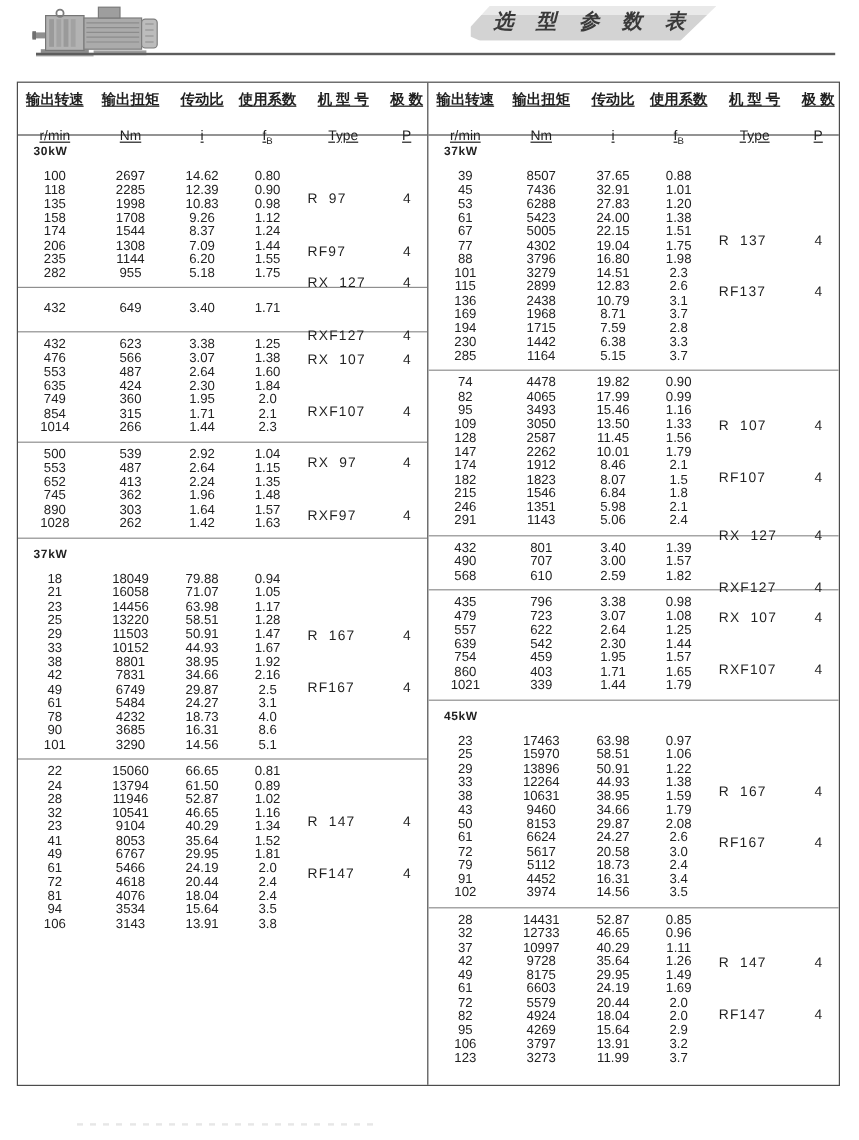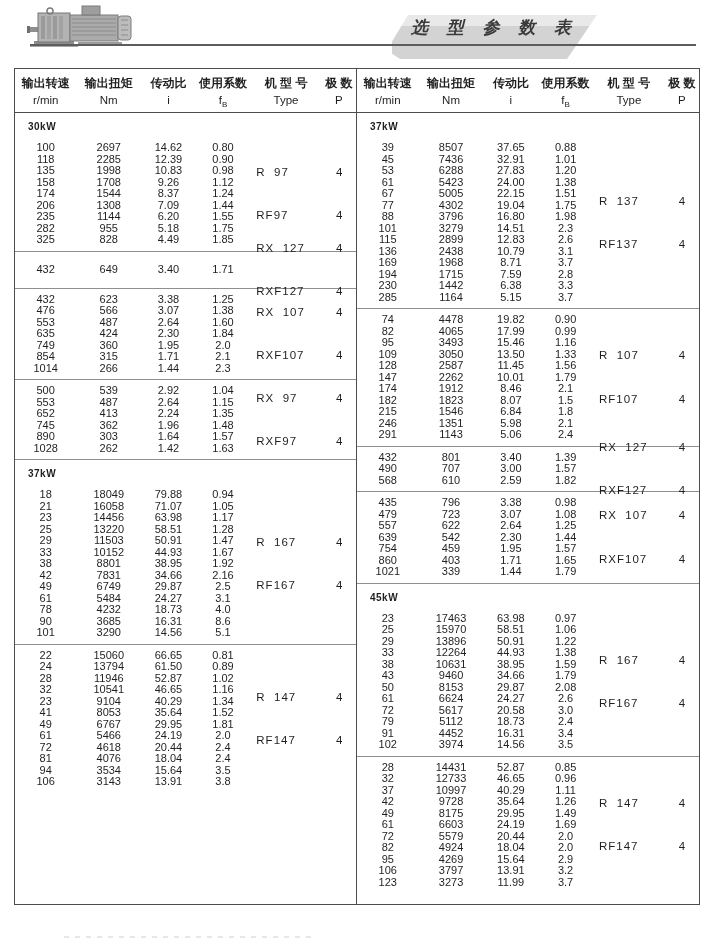--- a/index.html
+++ b/index.html
@@ -5,43 +5,43 @@
   * { margin:0; padding:0; box-sizing:border-box; }
   body { background:#e9e9e9; font-family:"Liberation Sans", sans-serif; }
   .page {
     position:relative; width:716px; height:950px; background:#ffffff;
     color:#1f1f1f; overflow:hidden;
   }
 
   
   .motor-art { position:absolute; left:26px; top:3px; width:118px; height:46px; }
   .title-banner {
-    position:absolute; left:392px; top:15px; width:205px; height:44px;
+    position:absolute; left:392px; top:5px; width:205px; height:29px;
     background:linear-gradient(180deg,#e9e9e9 0 26%,#d3d3d3 26% 100%);
     clip-path:polygon(0 60%, 16px 0, 100% 0, calc(100% - 30px) 100%, 8px 100%, 0 88%);
     text-align:center; line-height:26px;
   }
   .title-banner .title-text {
     font-size:17px; font-weight:bold; font-style:italic;
     letter-spacing:7px; color:#3a3a3a;
   }
   .top-rule { position:absolute; left:30px; right:20px; top:44px; height:2px; background:#5d5d5d; }
 
   
   .param-table {
     position:absolute; left:14px; top:68px; width:686px; height:837px;
     border:1px solid #4c4c4c; display:flex; background:#fff;
   }
   .half { width:50%; display:flex; flex-direction:column; }
   .half.left { border-right:1px solid #4c4c4c; }
 
   .col-header { height:44px; border-bottom:1px solid #4c4c4c; padding-top:6px; flex:none; }
-  .hrow { display:flex; }
+  .hrow { display:flex;text-decoration:underline; }
   .hrow.zh { font-size:12px; font-weight:bold; letter-spacing:0px; }
-  .hrow.en { font-size:11.5px; margin-top:2px; }
+  .hrow.en { font-size:11.5px; margin-top:16px; }
   .hc { display:inline-block; text-align:center; white-space:pre; }
   .c0 { width:18%; } .c1 { width:19%; } .c2 { width:16%; } .c3 { width:16%; }
   .c4 { width:21%; } .c5 { width:10%;text-align:center; }
   .hc sub { font-size:8px; }
 
   .col-body { flex:1; display:flex; flex-direction:column; overflow:hidden; }
   .block { padding:5px 0; }
   .block + .block { border-top:1px solid #8f8f8f; }
 
   .section-label {
@@ -182,26 +182,20 @@
                   <span class="cell c1">1144</span>
                   <span class="cell c2">6.20</span>
                   <span class="cell c3">1.55</span>
                 </div>
                 <div class="row">
                   <span class="cell c0">282</span>
                   <span class="cell c1">955</span>
                   <span class="cell c2">5.18</span>
                   <span class="cell c3">1.75</span>
                 </div>
-                <div class="row">
-                  <span class="cell c0">325</span>
-                  <span class="cell c1">828</span>
-                  <span class="cell c2">4.49</span>
-                  <span class="cell c3">1.85</span>
-                </div>
               </div>
               <div class="type-cell">
                 <div class="type-line">
                   <span class="type-name">R  97</span>
                   <span class="type-pole">4</span>
                 </div>
                 <div class="type-line">
                   <span class="type-name">RF97</span>
                   <span class="type-pole">4</span>
                 </div>

